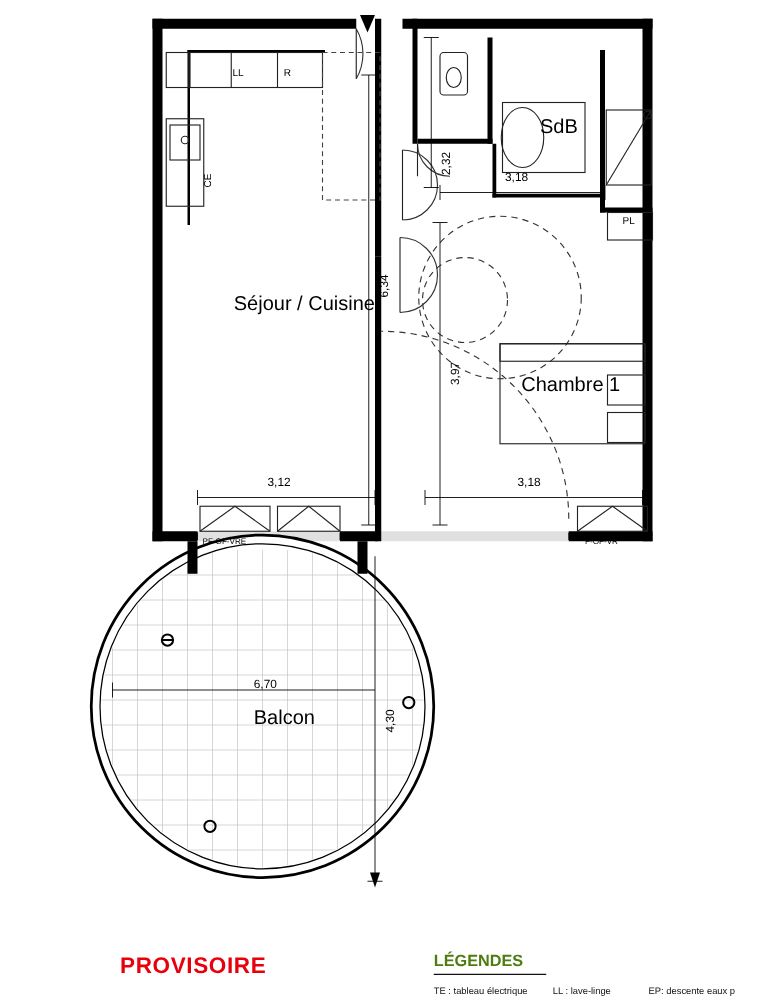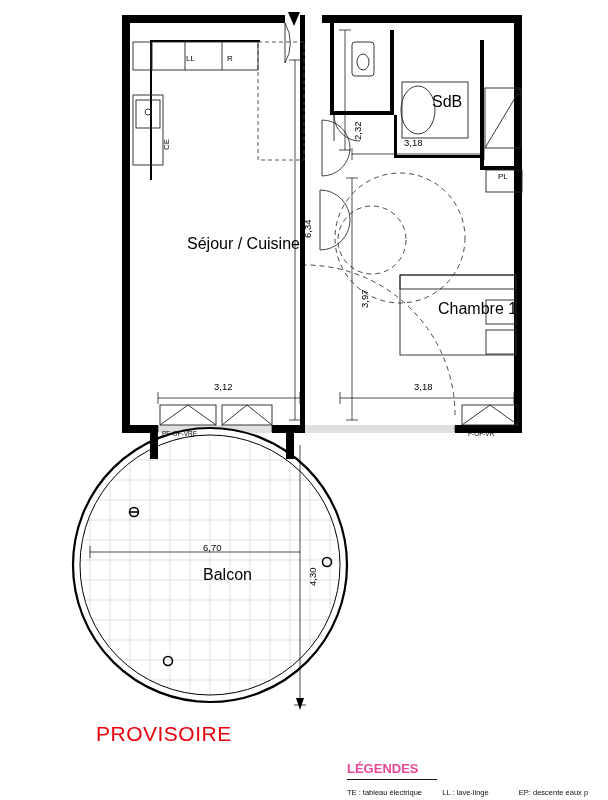--- a/index.html
+++ b/index.html
@@ -38,33 +38,33 @@
   }
   .small-label {
     font-size: 8px;
   }
   .tiny-label {
     font-size: 6.5px;
   }
   .provisoire {
     position: absolute;
     left: 96px;
-    top: 722px;
-    font-size: 21px;
-    font-weight: normal;
+    top: 762px;
+    font-size: 18px;
+    font-weight: bold;
     color: #e8000c;
     letter-spacing: 0.5px;
   }
   .legend-title {
     position: absolute;
     left: 347px;
     top: 761px;
     font-size: 13px;
     font-weight: bold;
-    color: #ec4899;
+    color: #4d7c0f;
   }
   .legend-underline {
     position: absolute;
     left: 347px;
     top: 779px;
     width: 90px;
     height: 1px;
     background: #111;
   }
   .legend-row {
@@ -271,21 +271,21 @@
 
   <g>
     <path d="M 288 12 L 300 12 L 294 26 Z" fill="#000"></path>
   </g>
 </svg>
 
 <div class="txt room-label" style="left:187px; top:235px;">Séjour / Cuisine</div>
 
 <div class="txt room-label" style="left:432px; top:93px;">SdB</div>
 
-<div class="txt room-label" style="left:417px; top:300px;margin-left:21px;">Chambre 1</div>
+<div class="txt room-label" style="left:417px; top:300px;">Chambre 1</div>
 
 <div class="txt room-label" style="left:203px; top:566px;">Balcon</div>
 
 <div class="txt small-label" style="left:498px; top:172px;">PL</div>
 
 <div class="txt small-label" style="left:186px; top:54px;text-align:right;">LL</div>
 
 <div class="txt small-label" style="left:227px; top:54px;">R</div>
 
 <div class="txt small-label rot90" style="left:162px; top:150px;">CE</div>

